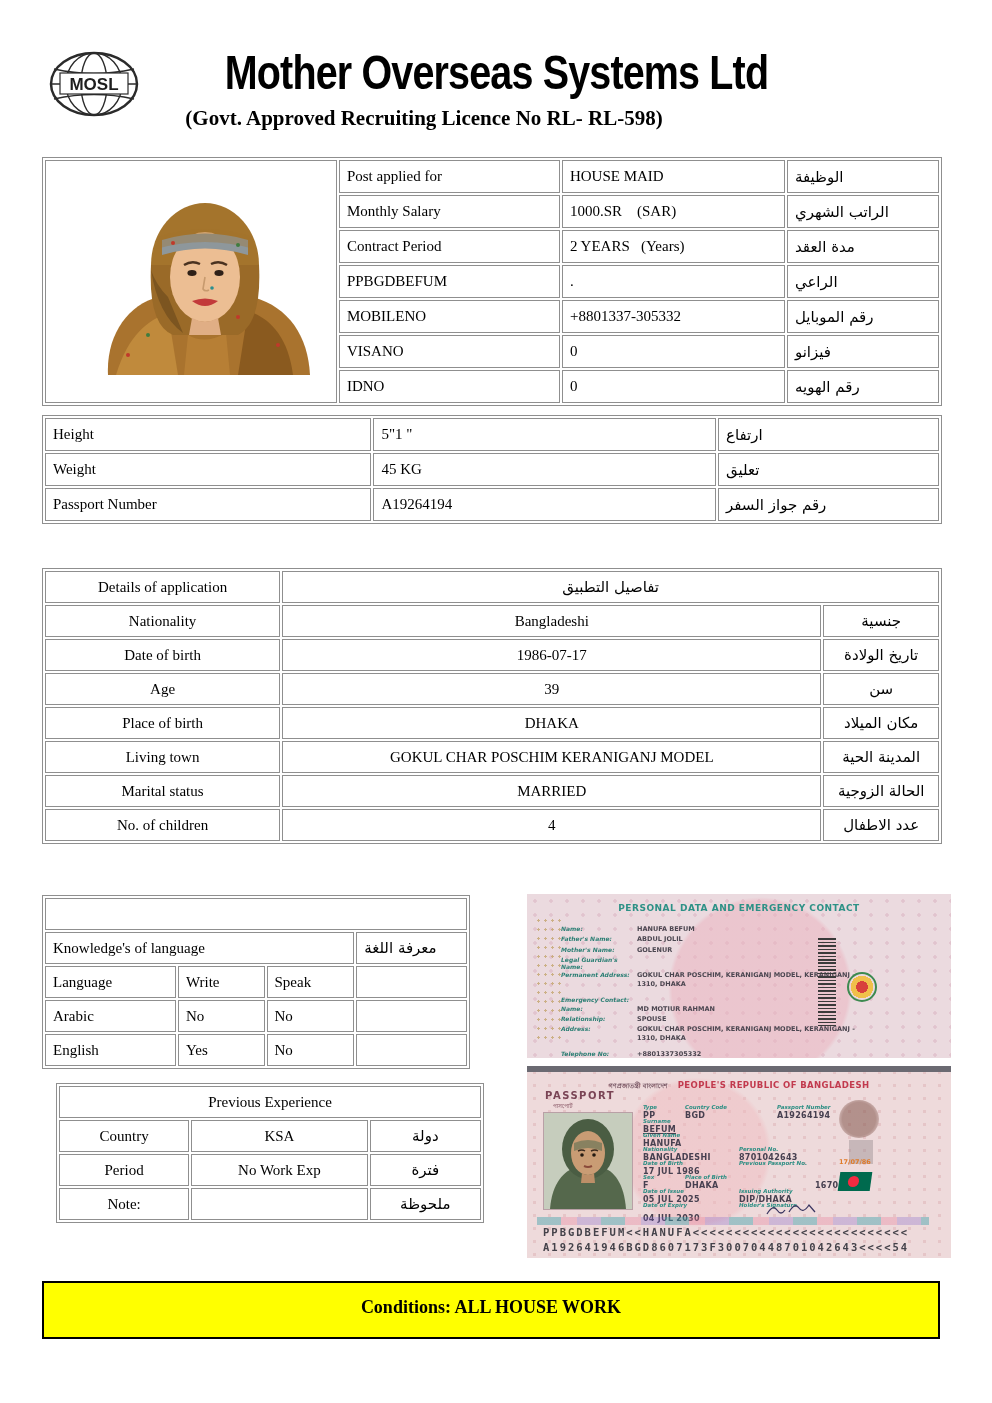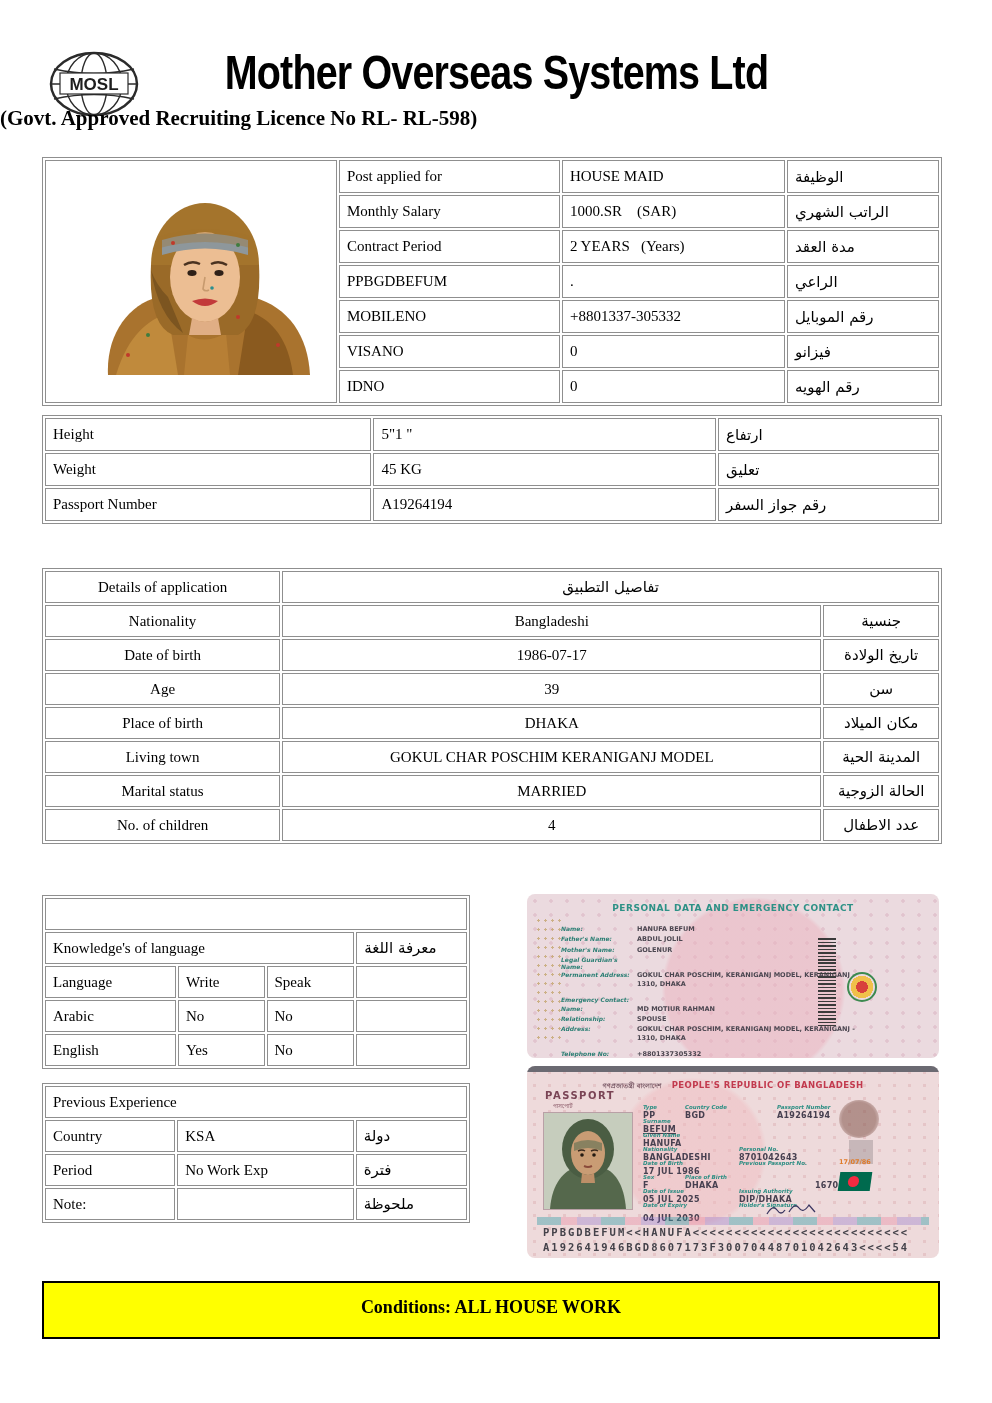--- a/index.html
+++ b/index.html
@@ -4,39 +4,39 @@
 <style>
   html,body{margin:0;padding:0;background:#fff;}
   .sheet{position:relative;width:992px;height:1403px;background:#fff;overflow:hidden;
          font-family:"Liberation Serif",serif;color:#000;}
 
   
   .title{position:absolute;left:0;top:44px;width:992px;text-align:center;
          font-family:"Liberation Sans",sans-serif;font-weight:bold;font-size:47px;
          letter-spacing:-1px;}
   .title span{display:inline-block;transform:scaleX(.84) scaleY(1.04);transform-origin:center;}
-  .subtitle{position:absolute;left:0;top:106px;width:848px;
+  .subtitle{position:absolute;left:0;top:106px;width:848px;text-align:center;
             font-family:"Liberation Serif",serif;font-weight:bold;font-size:21px;}
   .logo{position:absolute;left:48px;top:50px;}
 
   
   table.grid{border-collapse:separate;border-spacing:2px;table-layout:fixed;
              border:1px solid #8f8f8f;background:#fff;position:absolute;}
   table.grid td{border:1px solid #8f8f8f;background:#fff;vertical-align:middle;
                 padding:0 7px;font-size:15px;overflow:hidden;white-space:pre;}
   td.ar{font-family:"DejaVu Sans",sans-serif;font-size:12.5px;}
   #table1{left:42px;top:157px;width:900px;} #table1 td{height:31px;}
   #table2{left:42px;top:415px;width:900px;} #table2 td{height:31px;}
   #table3{left:42px;top:568px;width:900px;text-align:center;} #table3 td{height:30px;}
   #langTable{left:42px;top:895px;width:428px;} #langTable td{height:30px;}
-  #expTable{left:42px;top:1083px;width:428px;} #expTable td{height:30px;}
+  #expTable{left:56px;top:1083px;width:428px;text-align:center;} #expTable td{height:30px;}
   td.photocell{text-align:center;vertical-align:middle;}
 
   
-  .scan{position:absolute;overflow:hidden;border-radius:8px;}
+  .scan{position:absolute;overflow:hidden;border-radius:0;padding-left:12px;}
   #pass1{left:527px;top:894px;width:412px;height:164px;
          background:
            radial-gradient(circle at 55% 58%, rgba(235,178,190,.5) 0 88px, rgba(0,0,0,0) 92px),
            radial-gradient(circle, rgba(213,168,186,.45) 1.5px, rgba(0,0,0,0) 2px),
            #ebdadf;
          background-size:auto,16px 14px;}
   #pass2{left:527px;top:1066px;width:412px;height:192px;
          background:
            radial-gradient(circle at 40% 45%, rgba(240,185,190,.45) 0 70px, rgba(0,0,0,0) 75px),
            radial-gradient(circle, rgba(216,165,170,.4) 1.5px, rgba(0,0,0,0) 2px),

